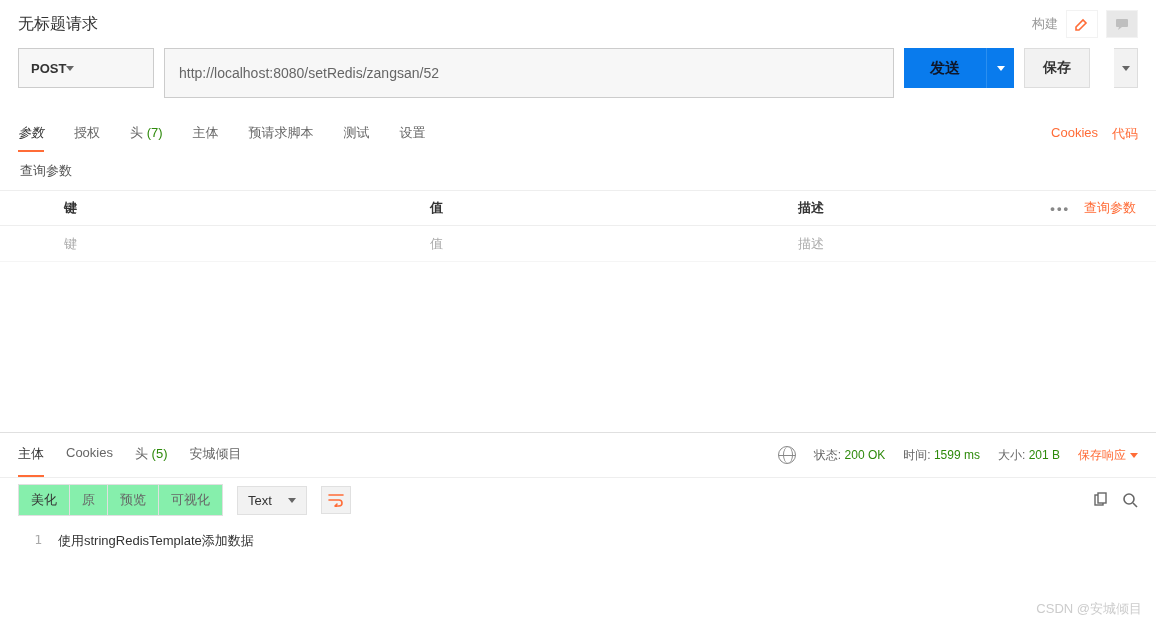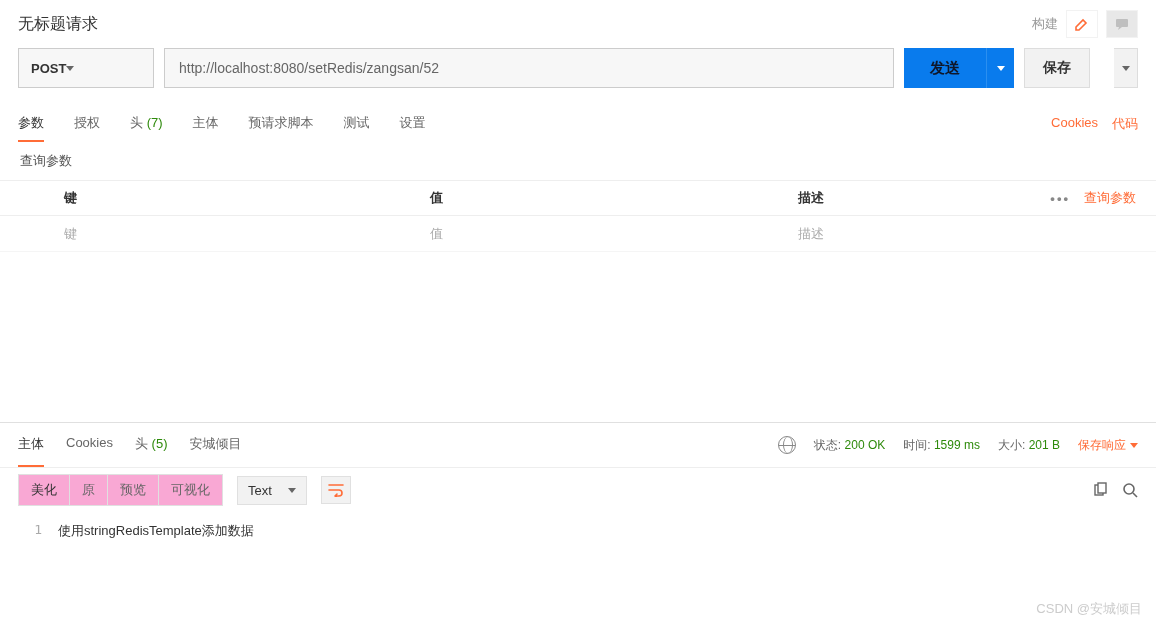--- a/index.html
+++ b/index.html
@@ -6,33 +6,33 @@
     body { font-family: -apple-system, "Microsoft YaHei", sans-serif; font-size: 13px; color: #333; background: #fff; width: 1156px; height: 628px; overflow: hidden; }
     .header { display: flex; justify-content: space-between; align-items: center; padding: 10px 18px; }
     .title { font-size: 16px; color: #333; }
     .header-actions { display: flex; align-items: center; gap: 8px; }
     .build-btn { color: #999; font-size: 13px; background: none; border: none; cursor: pointer; }
     .icon-btn { width: 32px; height: 28px; background: #fff; border: 1px solid #f2f2f2; display: flex; align-items: center; justify-content: center; cursor: pointer; }
     .icon-btn.wm { background: #e8e8e8; }
     .request-bar { display: flex; padding: 0 18px; gap: 10px; }
     .method-select { width: 136px; height: 40px; border: 1px solid #ccc; background: #f7f7f7; display: flex; align-items: center; padding: 0 12px; font-weight: 600; cursor: pointer; }
     .method-select .tri { width: 0; height: 0; border-left: 4px solid transparent; border-right: 4px solid transparent; border-top: 5px solid #666; }
-    .url-input { flex: 1; height: 40px; border: 1px solid #ccc; background: #f7f7f7; padding: 0 14px; font-size: 14px; color: #666; outline: none; }
+    .url-input { flex: 1; height: 50px; border: 1px solid #ccc; background: #f7f7f7; padding: 0 14px; font-size: 14px; color: #666; outline: none; }
     .send-group { display: flex; }
     .send-btn { height: 40px; padding: 0 26px; background: #097bed; color: #0f172a; border: none; font-size: 15px; font-weight: 600; cursor: pointer; }
     .split-btn { width: 28px; height: 40px; background: #097bed; border: none; border-left: 1px solid #2b8ff0; cursor: pointer; display: flex; align-items: center; justify-content: center; }
     .split-btn .tri, .save-split .tri { width:0; height:0; border-left: 4px solid transparent; border-right: 4px solid transparent; border-top: 5px solid #fff; }
     .save-group { display: flex; gap: 24px; }
     .save-btn { height: 40px; padding: 0 18px; background: #f2f2f2; color: #333; border: 1px solid #ddd; font-size: 14px; font-weight: 600; cursor: pointer; }
     .save-split { width: 24px; height: 40px; background: #f2f2f2; border: 1px solid #ddd; border-left: none; cursor: pointer; display: flex; align-items: center; justify-content: center; }
     .save-split .tri { border-top-color: #666; }
     .tabs { display: flex; justify-content: space-between; align-items: center; padding: 0 18px; margin-top: 18px; border-bottom: 0; }
     .tab-list { display: flex; gap: 30px; }
     .tab { padding: 8px 0; color: #666; cursor: pointer; border-bottom: 2px solid transparent; }
-    .tab.active { color: #333; border-bottom-color: #ff6c37; }
+    .tab.active { color: #333; border-bottom-color: #ff6c37; font-style: italic; }
     .count { color: #2e8a0b; }
     .right-links { display: flex; gap: 14px; }
     .right-links span { color: #ff6c37; cursor: pointer; }
     .sub-header { padding: 10px 20px; color: #555; font-size: 13px; }
     .param-table { width: calc(100% - 0px); }
     .param-head { display: flex; border-top: 1px solid #eee; border-bottom: 1px solid #eee; height: 36px; align-items: center; }
     .param-head .col { font-weight: 600; color: #333; }
     .param-row { display: flex; height: 36px; align-items: center; border-bottom: 1px solid #f5f5f5; }
     .col.cb { width: 60px; }
     .col.k { width: 362px; padding-left: 4px; }
@@ -49,21 +49,21 @@
     .resp-tab.active { color: #333; border-bottom-color: #ff6c37; }
     .resp-meta { display: flex; align-items: center; gap: 18px; font-size: 12px; color: #666; }
     .resp-meta .g { color: #2e8a0b; }
     .save-resp { color: #ff6c37; cursor: pointer; display: flex; align-items: center; gap: 4px; }
     .save-resp .tri { width:0;height:0;border-left:4px solid transparent;border-right:4px solid transparent;border-top:5px solid #ff6c37; }
     .globe { width: 18px; height: 18px; border: 1.5px solid #888; border-radius: 50%; position: relative; }
     .globe::before { content:""; position:absolute; left:50%; top:0; bottom:0; width:8px; margin-left:-4px; border:1.5px solid #888; border-top:none; border-bottom:none; border-radius: 50%; }
     .globe::after { content:""; position:absolute; top:50%; left:0; right:0; border-top:1.5px solid #888; }
     .resp-toolbar { display: flex; justify-content: space-between; align-items: center; padding: 6px 18px; border-top: 1px solid #eee; }
     .view-modes { display: flex; align-items: center; gap: 0; }
-    .mode { padding: 6px 12px; background: #f9a8d4; border: 1px solid #e0e0e0; color: #666; cursor: pointer; }
+    .mode { padding: 6px 12px; background: #86efac; border: 1px solid #e0e0e0; color: #666; cursor: pointer; }
     .mode.active { color: #333; }
     .mode + .mode { border-left: none; }
     .type-sel { margin-left: 14px; padding: 6px 10px; background: #f2f2f2; border: 1px solid #e0e0e0; display: flex; align-items: center; gap: 16px; cursor: pointer; }
     .type-sel .tri { width:0;height:0;border-left:4px solid transparent;border-right:4px solid transparent;border-top:5px solid #666; }
     .wrap-btn { margin-left: 14px; width: 30px; height: 28px; background: #f2f2f2; border: 1px solid #e0e0e0; display: flex; align-items: center; justify-content: center; cursor: pointer; }
     .tool-icons { display: flex; gap: 14px; color: #666; }
     .tool-icons span { cursor: pointer; }
     .resp-body { display: flex; padding: 10px 18px; }
     .lineno { width: 40px; text-align: right; color: #aaa; padding-right: 16px; font-family: monospace; }
     .code { font-family: Liberation Sans, sans-serif; color: #333; }

